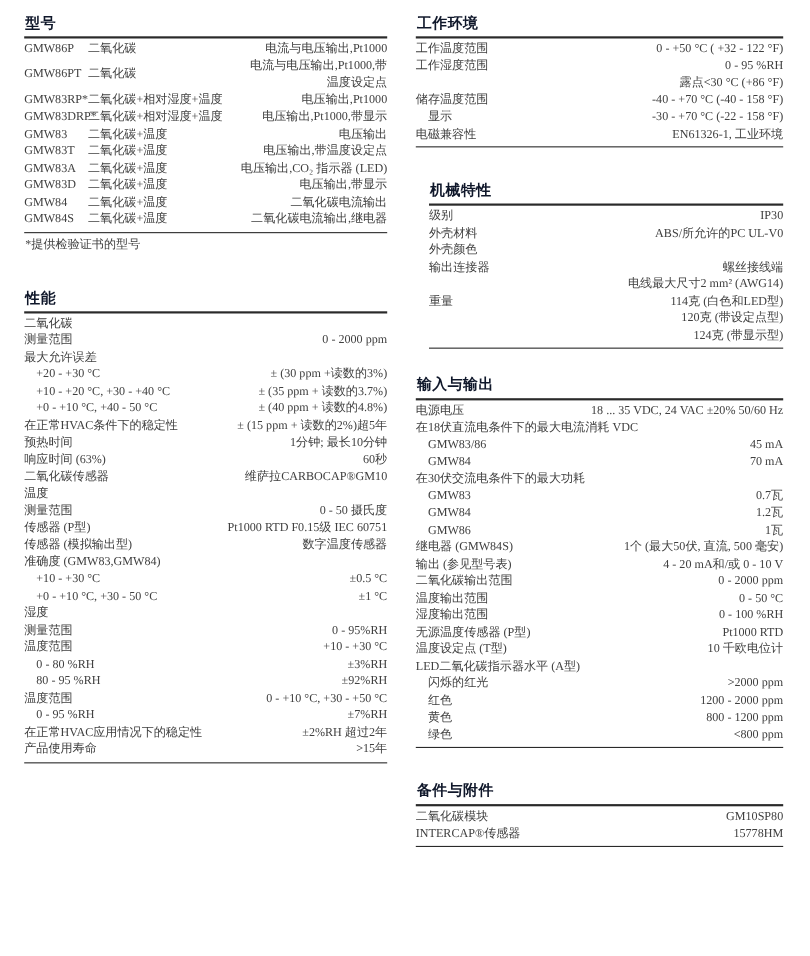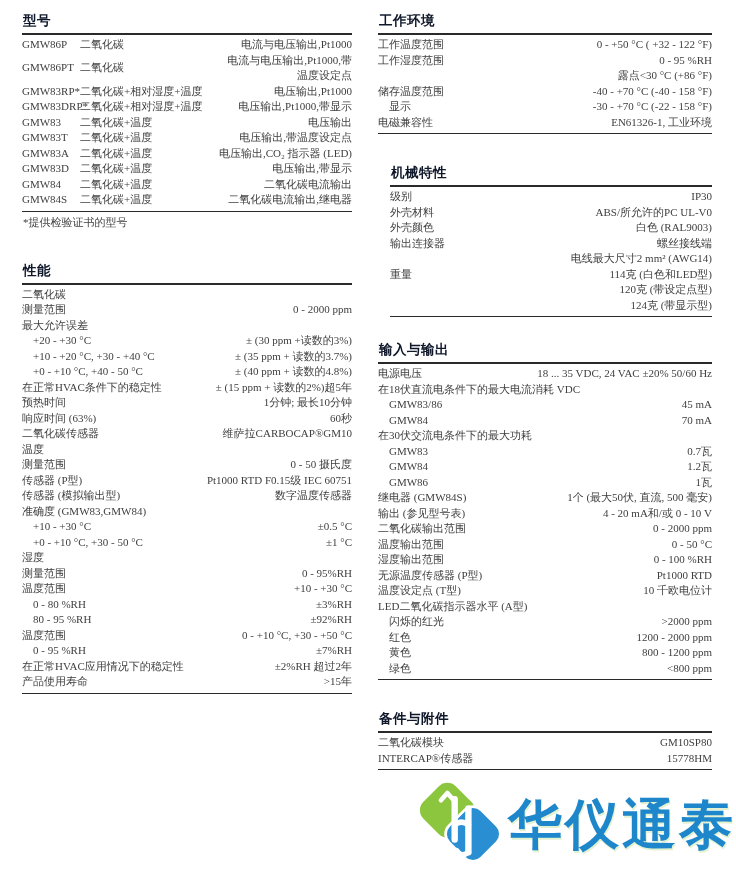--- a/index.html
+++ b/index.html
@@ -321,21 +321,20 @@
               <span class="value">IP30</span>
             </div>
 
             <div class="row">
               <span class="label">外壳材料</span>
               <span class="value">ABS/所允许的PC UL-V0</span>
             </div>
 
             <div class="row">
               <span class="label">外壳颜色</span>
-              <span class="value">白色 (RAL9003)</span>
             </div>
 
             <div class="row">
               <span class="label">输出连接器</span>
               <span class="value">螺丝接线端</span>
             </div>
 
             <div class="row">
               <span class="label"></span>
               <span class="value">电线最大尺寸2 mm² (AWG14)</span>
@@ -479,25 +478,13 @@
               <span class="label">INTERCAP®传感器</span>
               <span class="value">15778HM</span>
             </div>
 
         </div>
       </section>
 
     </div>
   </div>
 
-  <div class="watermark">
-    <svg width="92" height="86" viewBox="0 0 100 94" aria-hidden="true">
-      <rect x="9" y="7" width="50" height="50" rx="13" fill="#8cc63e" transform="rotate(45 34 32)"></rect>
-      <rect x="37" y="33" width="50" height="50" rx="13" fill="#2a8fd2" stroke="#ffffff" stroke-width="3" transform="rotate(45 62 58)"></rect>
-      <path d="M27 21 L34 13 L41 21" fill="none" stroke="#ffffff" stroke-width="5" stroke-linecap="round" stroke-linejoin="round"></path>
-      <path d="M42 20 L42 64" fill="none" stroke="#ffffff" stroke-width="7" stroke-linecap="round"></path>
-      <path d="M57 30 L57 78" fill="none" stroke="#ffffff" stroke-width="7" stroke-linecap="round"></path>
-      <path d="M42 48 Q49 42 57 48" fill="none" stroke="#ffffff" stroke-width="6" stroke-linecap="round"></path>
-      <path d="M57 78 Q49 84 44 76" fill="none" stroke="#ffffff" stroke-width="6" stroke-linecap="round"></path>
-    </svg>
-    <span class="wm-text">华仪通泰</span>
-  </div>
 </div>
 
 </body></html>

